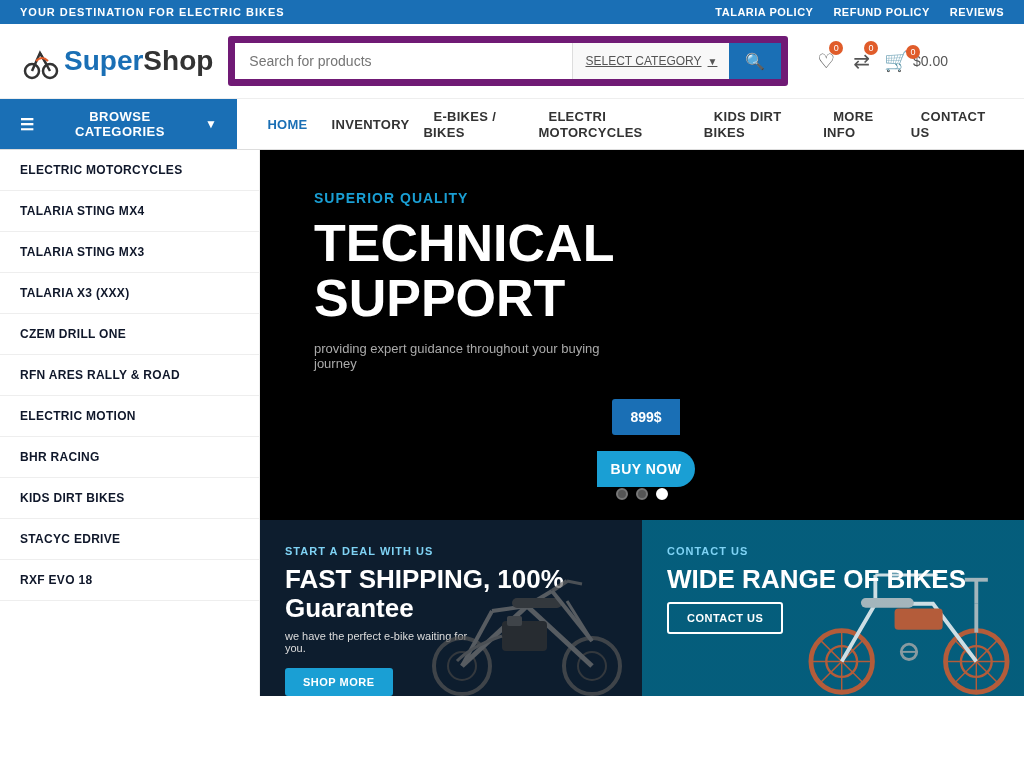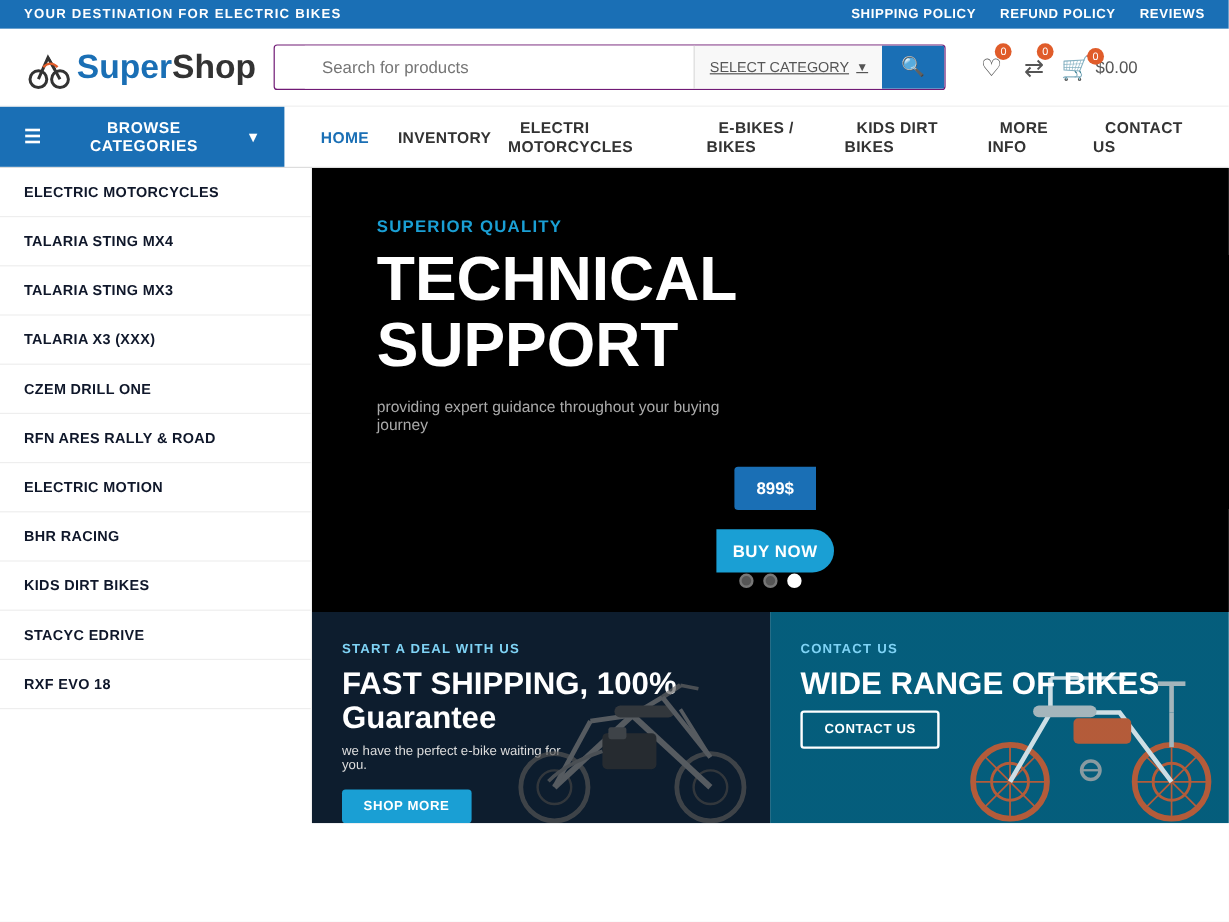--- a/index.html
+++ b/index.html
@@ -28,25 +28,24 @@
       gap: 15px;
       border-bottom: 1px solid #eee;
     }
     .logo-text { font-size: 28px; font-weight: bold; }
     .logo-text span.super { color: #1a6fb5; }
     .logo-text span.shop { color: #333; }
 
     .search-bar {
       display: flex;
       flex: 1;
-      border: 1px solid #701a75;
+      border: 7px solid #701a75;
       border-radius: 3px;
       overflow: hidden;
       max-width: 560px;
-      padding-left: 25px;
     }
     .search-bar input {
       flex: 1;
       padding: 10px 14px;
       border: none;
       outline: none;
       font-size: 14px;
       color: #999;
     }
     .search-category {
@@ -361,21 +360,21 @@
       height: 40px;
       margin-right: 4px;
     }
   </style>
 </head>
 <body>
 
 <div class="top-bar">
   <span class="top-bar-left">YOUR DESTINATION FOR ELECTRIC BIKES</span>
   <div class="top-bar-right">
-    <a>SHIPPING POLICY</a>
+    <a>TALARIA POLICY</a>
     <a>REFUND POLICY</a>
     <a>REVIEWS</a>
   </div>
 </div>
 
 <div class="header">
   <div class="logo-wrapper">
     <div class="logo-icon">
       <svg width="40" height="40" viewBox="0 0 40 40">
         <circle cx="12" cy="30" r="7" fill="none" stroke="#333" stroke-width="2.5"></circle>
@@ -420,22 +419,22 @@
 
 <div class="nav-wrapper">
   <button class="browse-btn">
     <span class="hamburger">☰</span>
     <span>BROWSE CATEGORIES</span>
     <span class="chevron-right">▼</span>
   </button>
   <ul class="main-nav">
     <li><a class="active">HOME</a></li>
     <li><a>INVENTORY</a></li>
+    <li><a>E-BIKES / BIKES</a></li>
     <li><a>ELECTRI MOTORCYCLES</a></li>
-    <li><a>E-BIKES / BIKES</a></li>
     <li><a>KIDS DIRT BIKES</a></li>
     <li><a>MORE INFO</a></li>
     <li><a>CONTACT US</a></li>
   </ul>
 </div>
 
 <div class="content-wrapper">
 
   <div class="sidebar">
     <div class="sidebar-item">ELECTRIC MOTORCYCLES</div>

